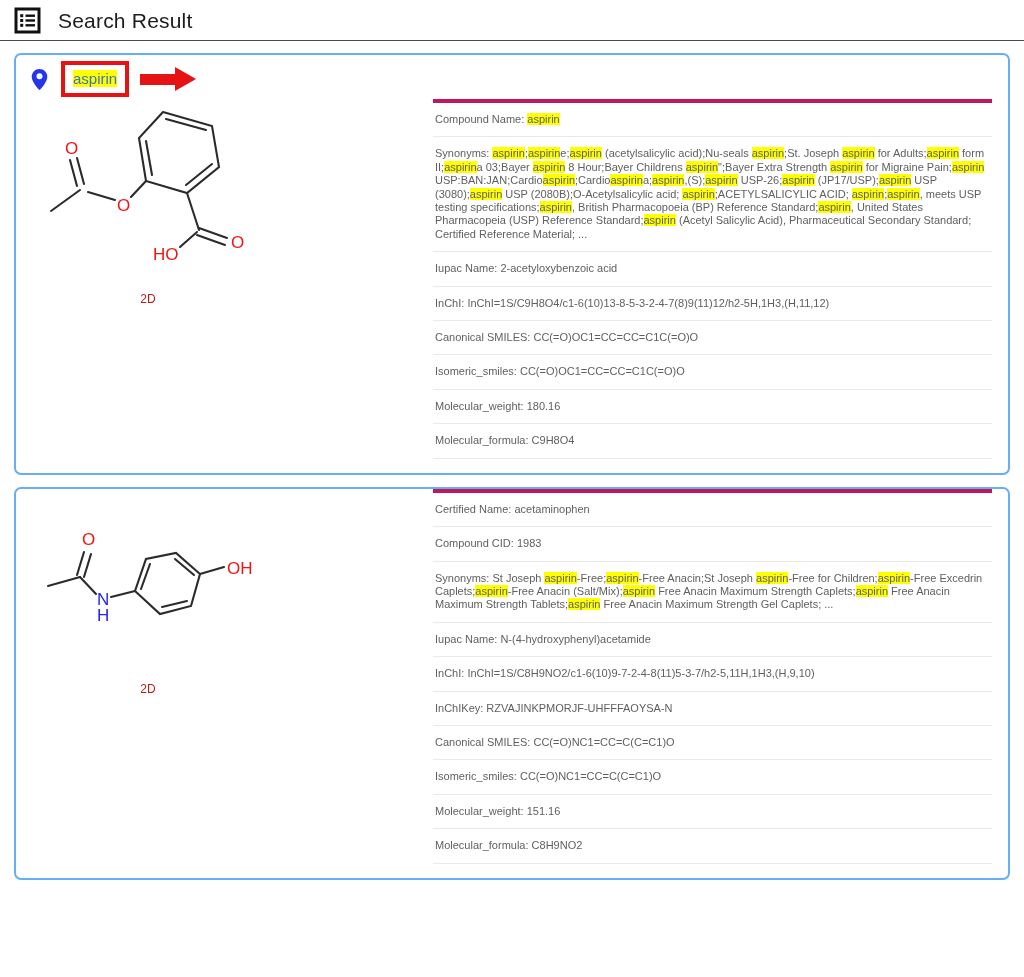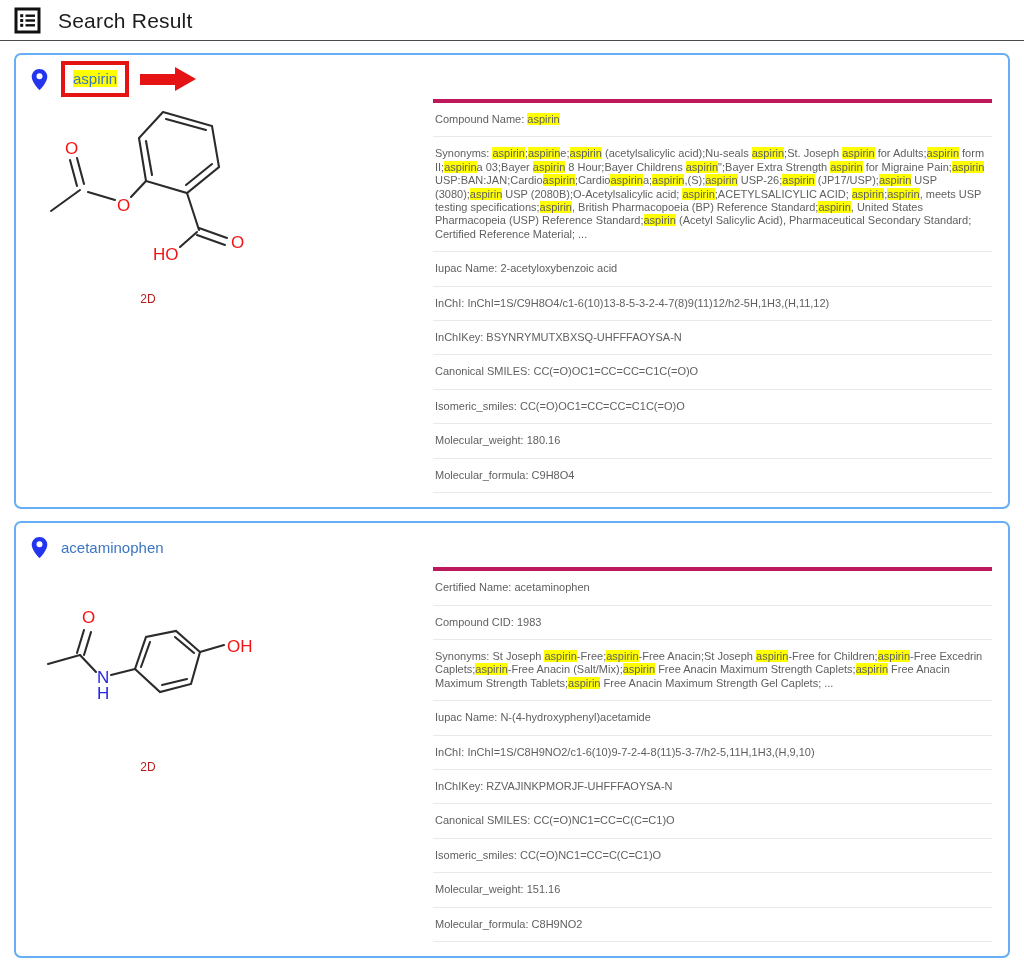--- a/index.html
+++ b/index.html
@@ -170,37 +170,29 @@
           <text x="112" y="152" class="atom-o">HO</text>
         </svg>
       </div>
       <div class="img-caption">2D</div>
     </div>
     <div class="right-col">
         <div class="detail-row">Compound Name: <span class="hl">aspirin</span></div>
         <div class="detail-row">Synonyms: <span class="hl">aspirin</span>;<span class="hl">aspirin</span>e;<span class="hl">aspirin</span> (acetylsalicylic acid);Nu-seals <span class="hl">aspirin</span>;St. Joseph <span class="hl">aspirin</span> for Adults;<span class="hl">aspirin</span> form II;<span class="hl">aspirin</span>a 03;Bayer <span class="hl">aspirin</span> 8 Hour;Bayer Childrens <span class="hl">aspirin</span>";Bayer Extra Strength <span class="hl">aspirin</span> for Migraine Pain;<span class="hl">aspirin</span> USP:BAN:JAN;Cardio<span class="hl">aspirin</span>;Cardio<span class="hl">aspirin</span>a;<span class="hl">aspirin</span>,(S);<span class="hl">aspirin</span> USP-26;<span class="hl">aspirin</span> (JP17/USP);<span class="hl">aspirin</span> USP (3080);<span class="hl">aspirin</span> USP (2080B);O-Acetylsalicylic acid; <span class="hl">aspirin</span>;ACETYLSALICYLIC ACID; <span class="hl">aspirin</span>;<span class="hl">aspirin</span>, meets USP testing specifications;<span class="hl">aspirin</span>, British Pharmacopoeia (BP) Reference Standard;<span class="hl">aspirin</span>, United States Pharmacopeia (USP) Reference Standard;<span class="hl">aspirin</span> (Acetyl Salicylic Acid), Pharmaceutical Secondary Standard; Certified Reference Material; ...</div>
         <div class="detail-row">Iupac Name: 2-acetyloxybenzoic acid</div>
         <div class="detail-row">InChI: InChI=1S/C9H8O4/c1-6(10)13-8-5-3-2-4-7(8)9(11)12/h2-5H,1H3,(H,11,12)</div>
-        <div class="detail-row">InChIKey: BSYNRYMUTXBXSQ-UHFFFAOYSA-N</div>
         <div class="detail-row">Canonical SMILES: CC(=O)OC1=CC=CC=C1C(=O)O</div>
         <div class="detail-row">Isomeric_smiles: CC(=O)OC1=CC=CC=C1C(=O)O</div>
         <div class="detail-row">Molecular_weight: 180.16</div>
         <div class="detail-row">Molecular_formula: C9H8O4</div>
       </div>
   </div>
 </div>
 
 <div class="card">
-  <div class="title-row">
-    <svg class="pin-icon" viewBox="0 0 24 32">
-      <path d="M12 1C5.9 1 1 5.9 1 12c0 8.2 11 19 11 19s11-10.8 11-19C23 5.9 18.1 1 12 1z" fill="#2336ee"></path>
-      <circle cx="12" cy="11.5" r="4.2" fill="#ffffff"></circle>
-    </svg>
-    <a class="name-box">acetaminophen</a>
-  </div>
   <div class="card-content">
     <div class="left-col">
       <div class="img-area">
         <svg class="mol" width="210" height="112" viewBox="0 0 210 112">
 
           <line x1="5" y1="60" x2="37" y2="51"></line>
           <line x1="34" y1="49" x2="41" y2="26"></line>
           <line x1="41" y1="51" x2="48" y2="28"></line>
           <text x="39" y="19" class="atom-o">O</text>
           <line x1="37" y1="51" x2="53" y2="68"></line>

